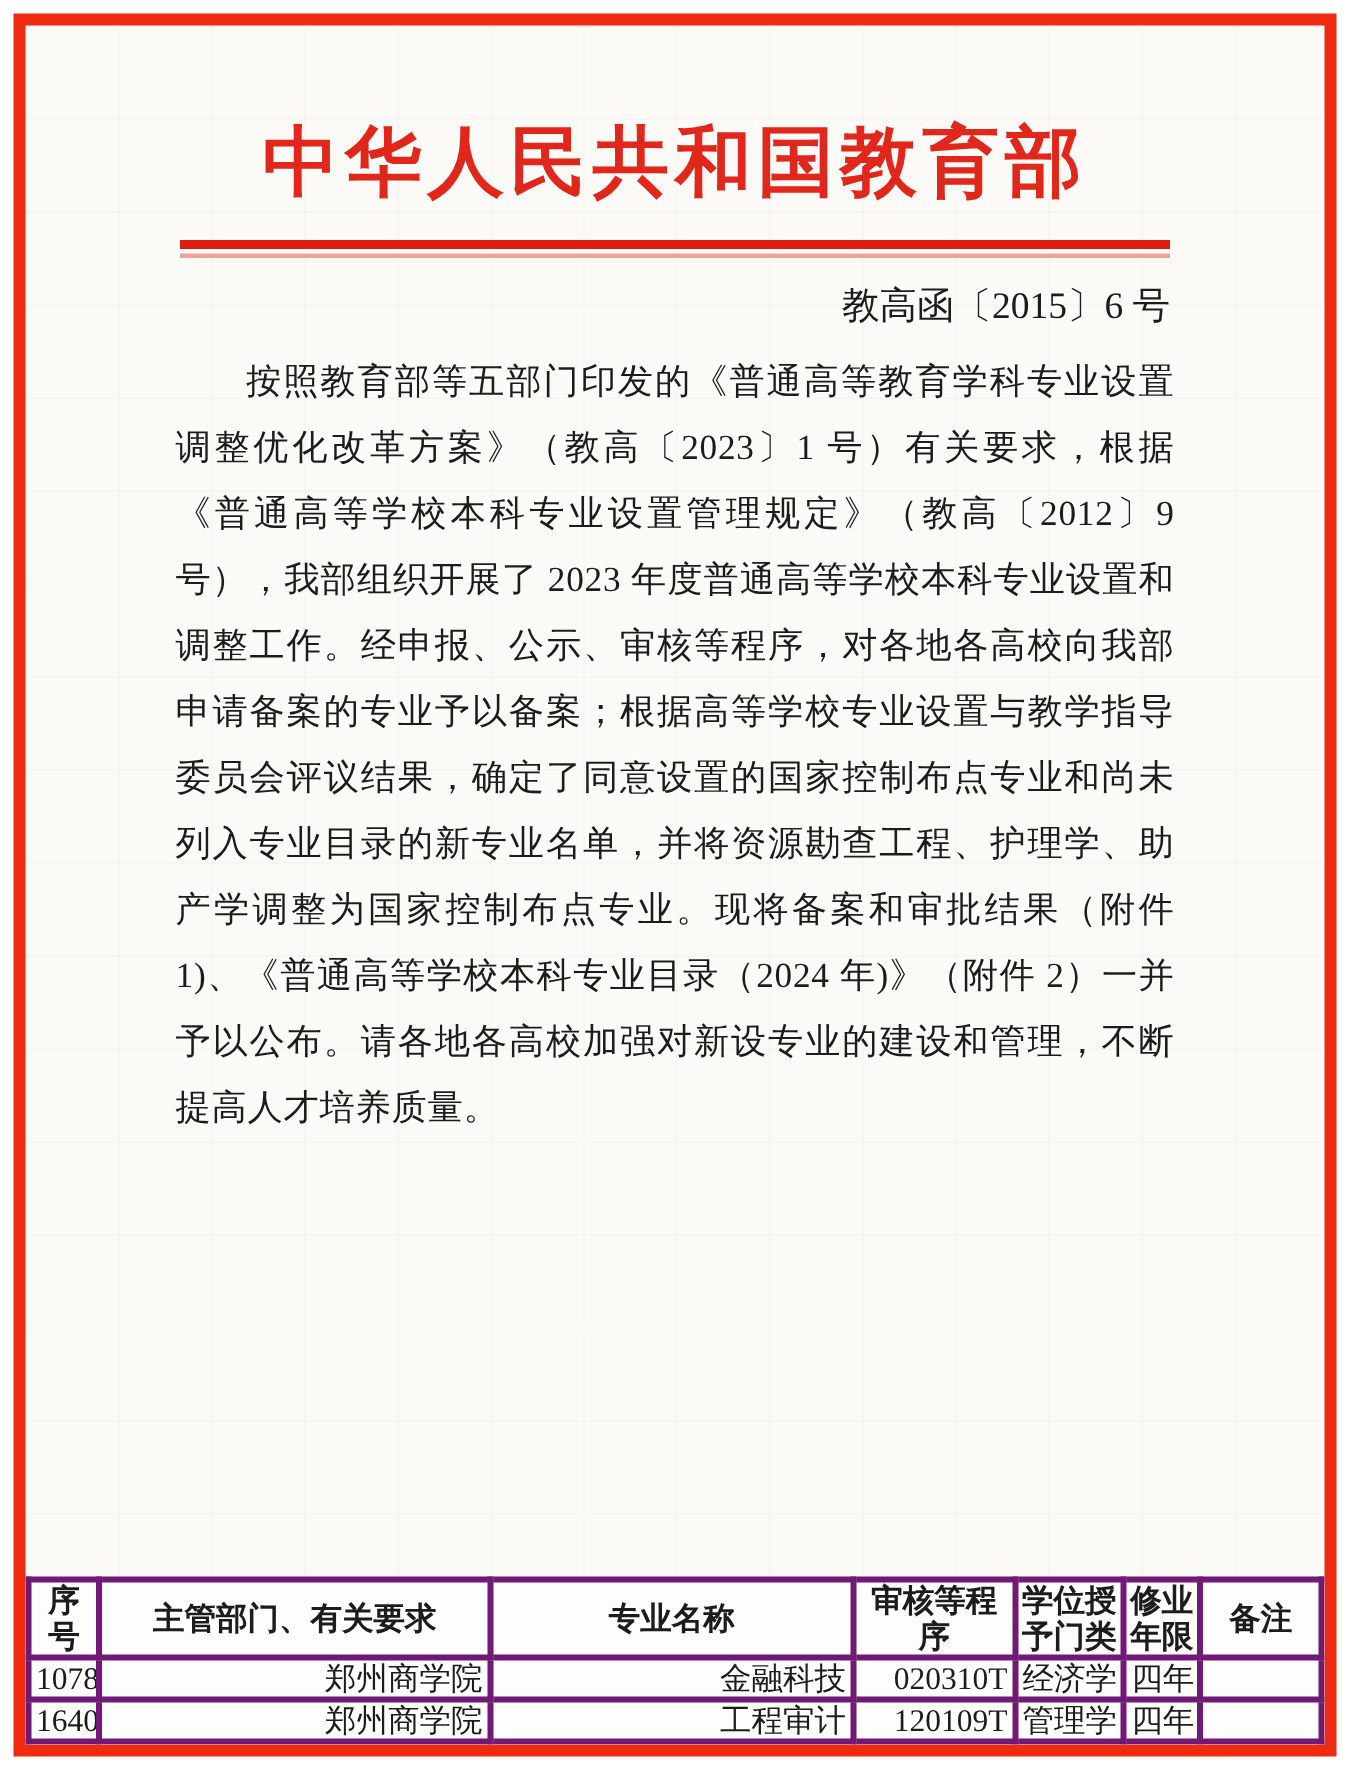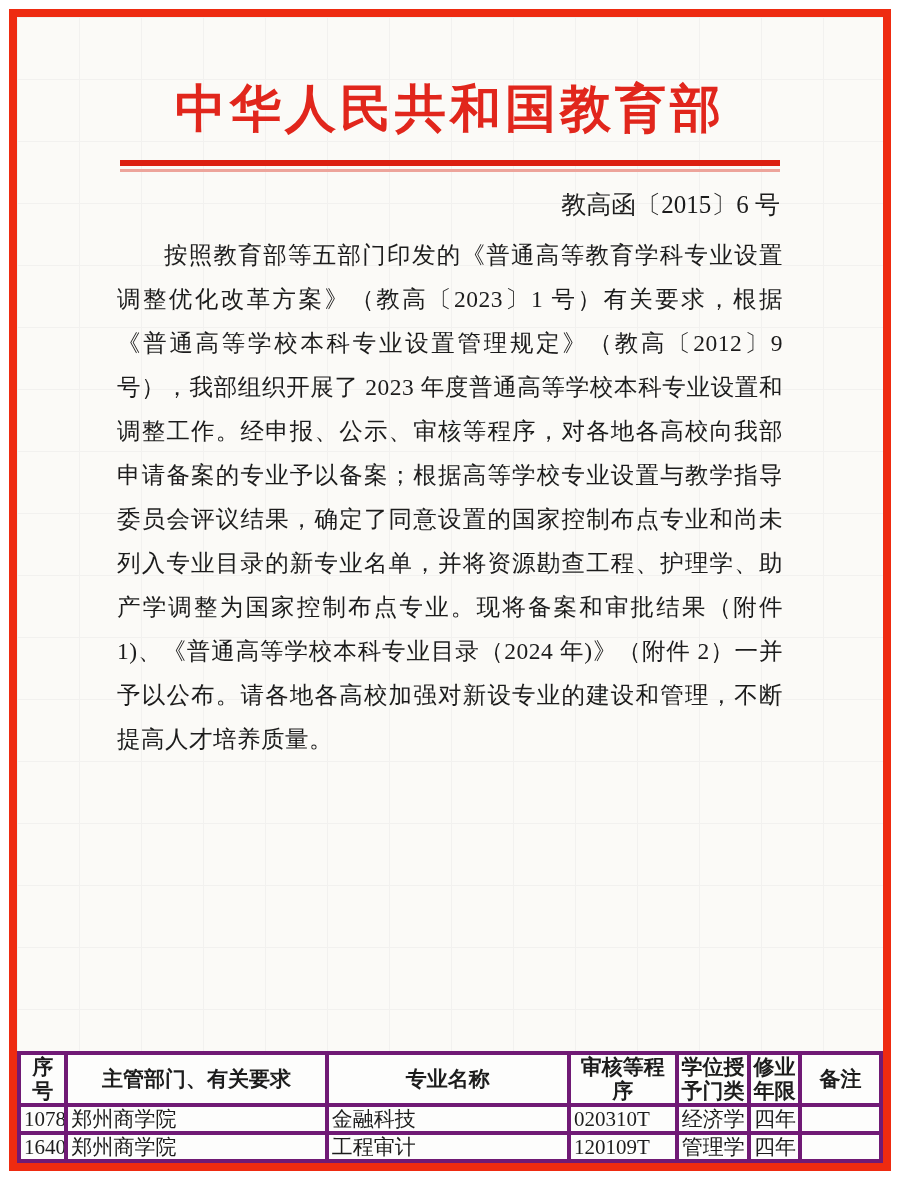--- a/index.html
+++ b/index.html
@@ -69,21 +69,21 @@
   table.results th {
     font-size:21px; line-height:24px;
     font-weight:bold;
     text-align:center;
     height:44px;
     padding:0 2px;
   }
   table.results td {
     font-size:21px; line-height:24px;
     font-weight:normal;
-    text-align:left;
+    text-align:right;
     height:24px;
     padding:0 3px;
     white-space:nowrap;
   }
   col.c0 { width:5.5%; }
   col.c1 { width:30.2%; }
   col.c2 { width:28.1%; }
   col.c3 { width:12.5%; }
   col.c4 { width:8.4%; }
   col.c5 { width:5.9%; }

